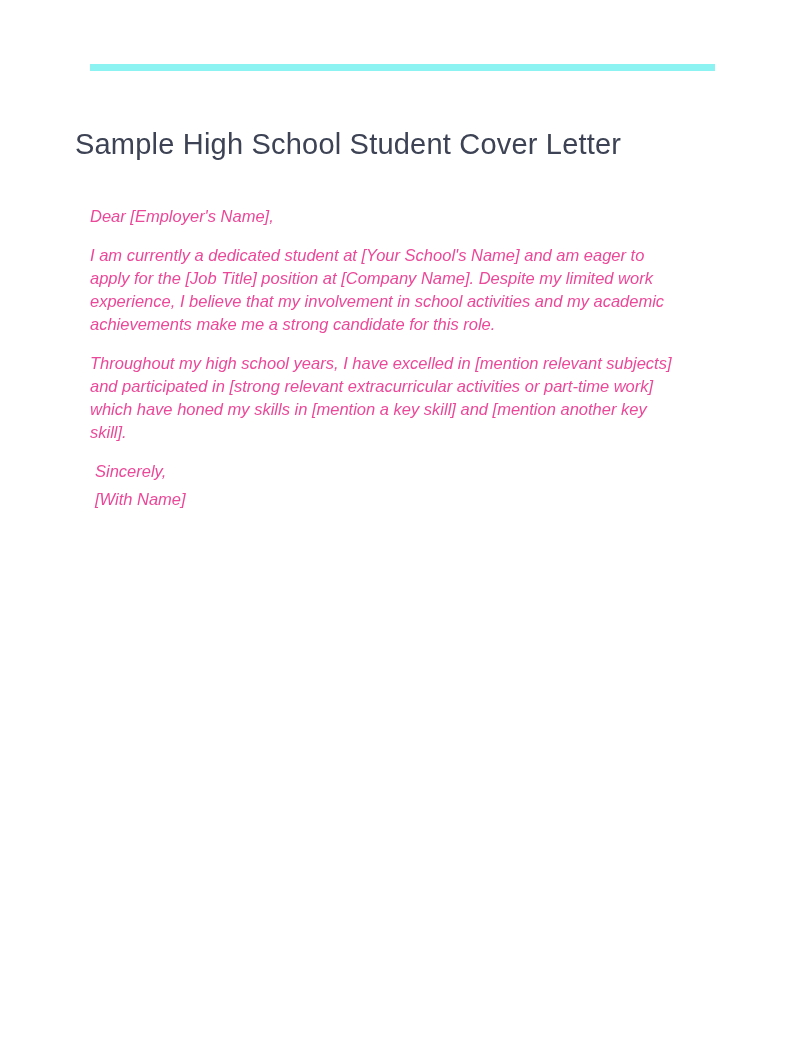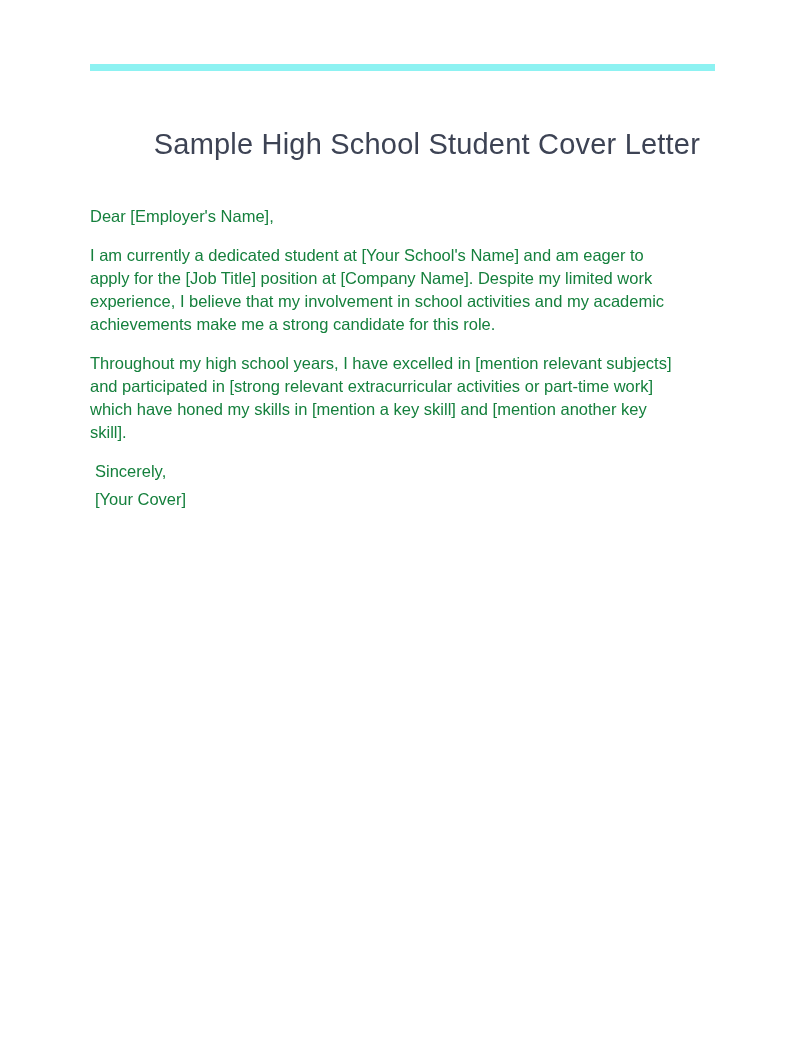--- a/index.html
+++ b/index.html
@@ -21,35 +21,36 @@
     top: 64px;
     width: 625px;
     height: 7px;
     background: #8df2f2;
   }
   .doc-title {
     position: absolute;
     left: 75px;
     top: 109px;
     width: 625px;
-    text-align: right;
+    text-align: left;
     font-size: 29px;
     font-weight: 400;
     color: #3d4354;
     letter-spacing: 0.2px;
     white-space: nowrap;
   }
   .letter-body {
     position: absolute;
     left: 90px;
     top: 205px;
     width: 592px;
     font-size: 16.5px;
     line-height: 23px;
-    color: #15803d;
+    color: #ec4899;
+    font-style: italic;
   }
   .letter-body p {
     margin: 0 0 16px 0;
   }
   .signature-block div {
     margin: 5px;
   }
 </style>
 </head>
 <body>
@@ -64,18 +65,18 @@
 
     <p>Dear [Employer's Name],</p>
 
     <p>I am currently a dedicated student at [Your School's Name] and am eager to apply for the [Job Title] position at [Company Name]. Despite my limited work experience, I believe that my involvement in school activities and my academic achievements make me a strong candidate for this role.</p>
 
     <p>Throughout my high school years, I have excelled in [mention relevant subjects] and participated in [strong relevant extracurricular activities or part-time work] which have honed my skills in [mention a key skill] and [mention another key skill].</p>
 
 
     <div class="signature-block">
       <div>Sincerely,</div>
-      <div>[Your Cover]</div>
+      <div>[With Name]</div>
     </div>
 
   </div>
 
 </div>
 
 </body></html>

